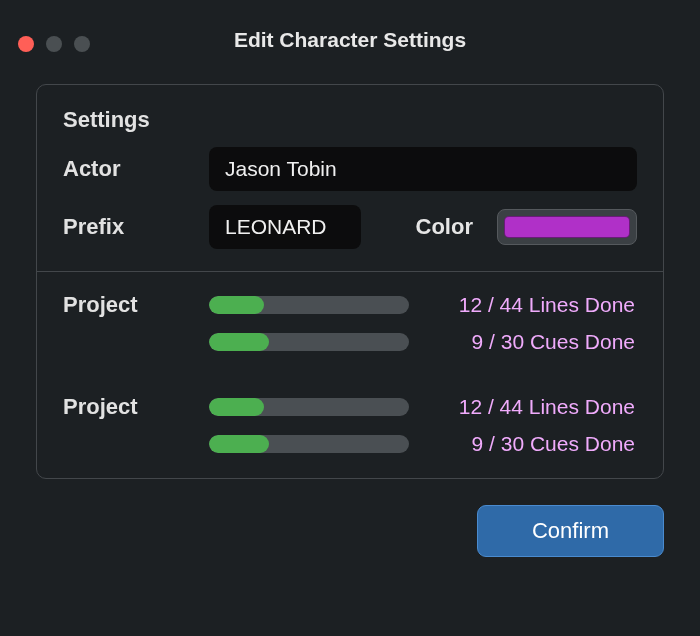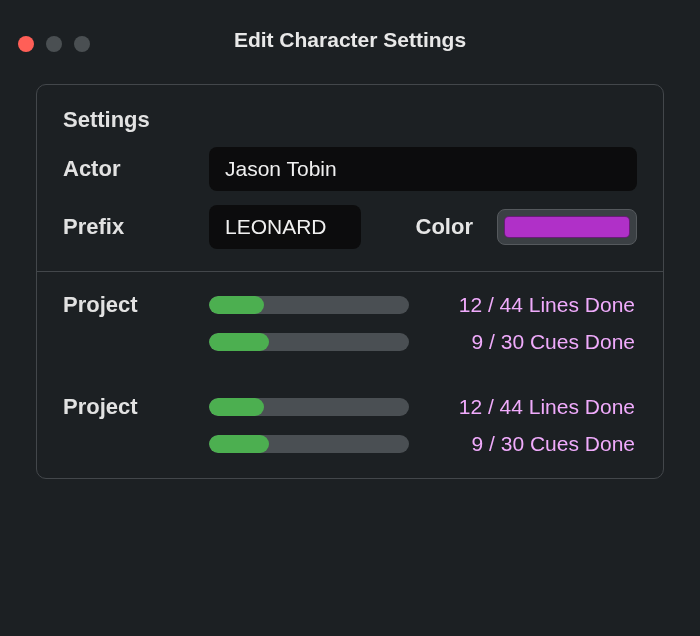--- a/index.html
+++ b/index.html
@@ -218,13 +218,16 @@
 
       <div></div>
       <div class="progress-bar">
         <div class="progress-fill" style=";width:30.0%"></div>
       </div>
       <div class="progress-text">9 / 30 Cues Done</div>
     </div>
 
   </div>
 
+  <div class="footer">
+    <button class="confirm-btn">Confirm</button>
+  </div>
 </div>
 
 </body></html>

